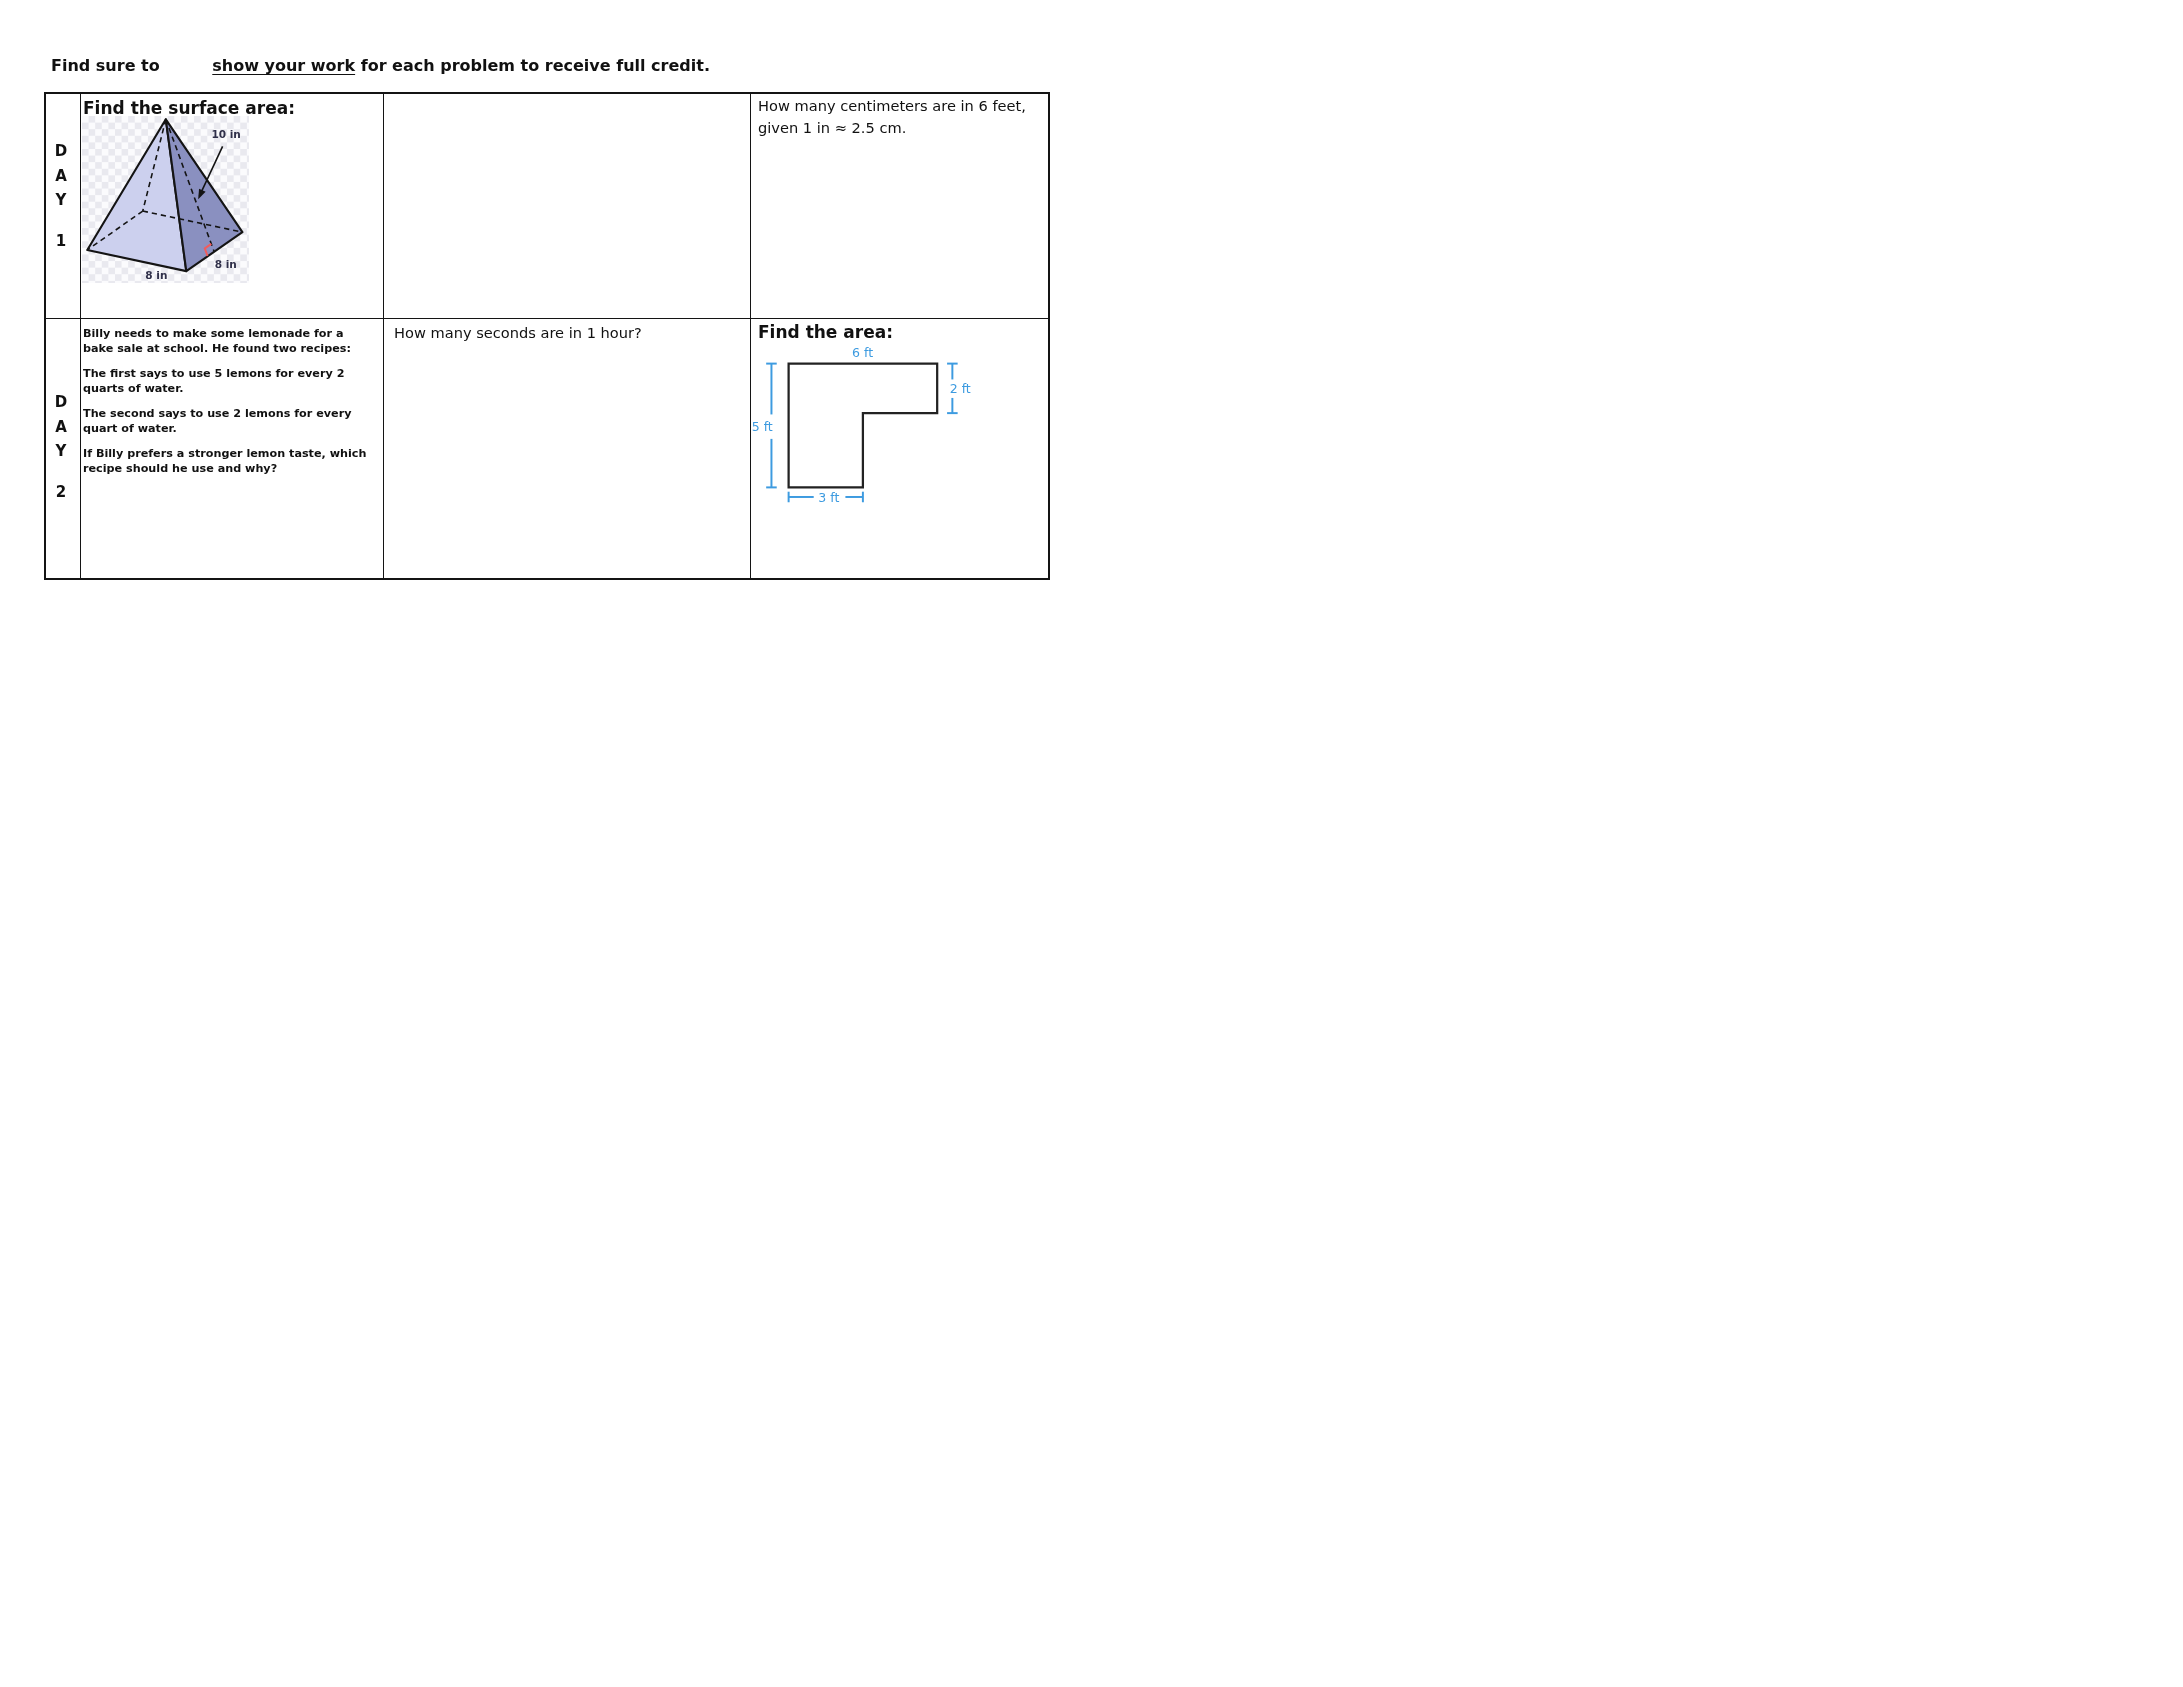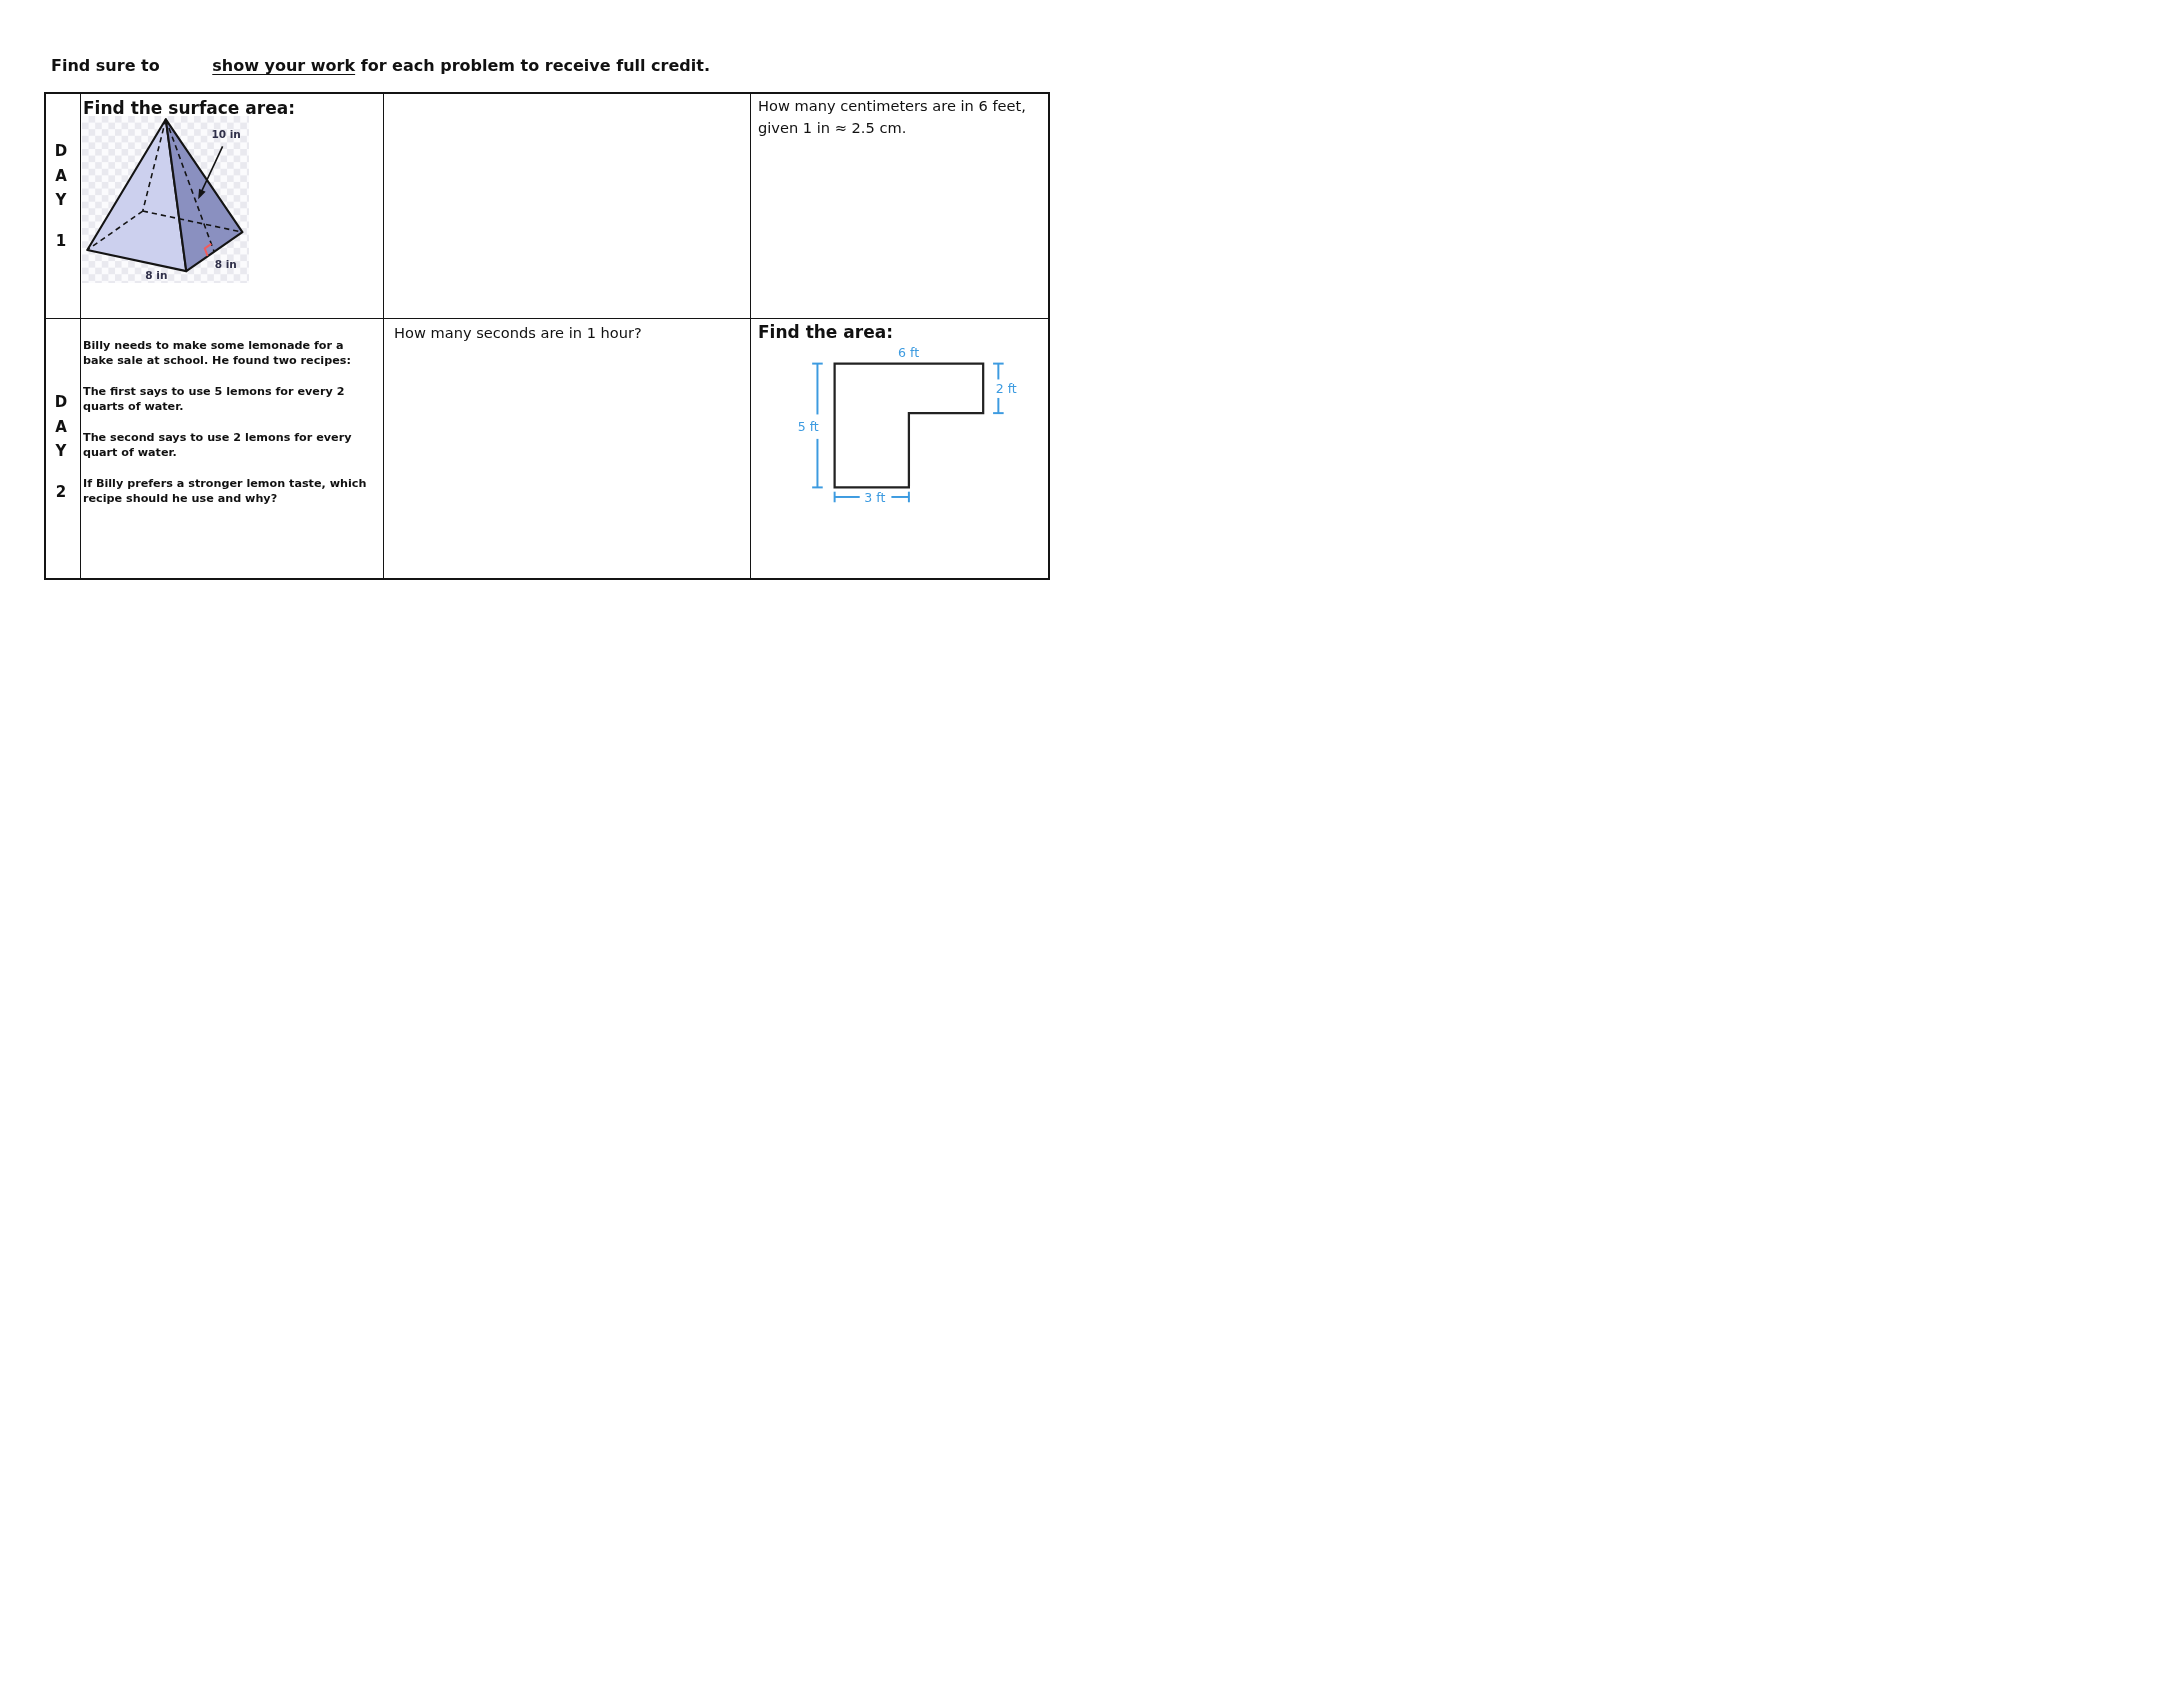--- a/index.html
+++ b/index.html
@@ -29,32 +29,32 @@
   .h1{top:224px;}
   
   .daylabel{position:absolute;left:44px;width:34px;display:flex;flex-direction:column;align-items:center;font-weight:700;font-size:15px;line-height:24.5px;}
   .daylabel .num{margin-top:16.5px;}
   .dl1{top:139px;}
   .dl2{top:390px;}
   
   .celltitle{position:absolute;font-size:17px;font-weight:700;white-space:nowrap;}
   .prob{position:absolute;font-size:14.6px;line-height:22px;}
   .billy{position:absolute;left:83px;top:322px;width:288px;font-size:11.2px;font-weight:700;line-height:15px;}
-  .billy p{margin:16px 0 10px 0;}
+  .billy p{margin:4px 0 10px 0;}
   
   .pyramid-box{
     position:absolute;left:82px;top:116px;width:167px;height:167px;
     background-color:#fbfbfd;
     background-image:conic-gradient(#e9e9ef 25%,transparent 25% 50%,#e9e9ef 50% 75%,transparent 75%);
     background-size:13.2px 13.2px;
   }
   .pyramid-box svg{position:absolute;left:0;top:0;}
   .figlabel{font-size:16px;fill:#30304a;font-weight:600;font-family:"DejaVu Sans",sans-serif;}
   
-  .area-box{position:absolute;left:749px;top:345px;width:241px;height:162px;margin-left:46px;}
+  .area-box{position:absolute;left:749px;top:345px;width:241px;height:162px;}
   .dimtext{font-size:19px;fill:#3d9be0;font-family:"DejaVu Sans",sans-serif;}
 </style>
 </head>
 <body>
 
 <div class="page">
 
   <div class="hdr-line2">
     <span>Find sure to </span><span class="uline">show your work</span><span> for each problem to receive full credit.</span>
   </div>

